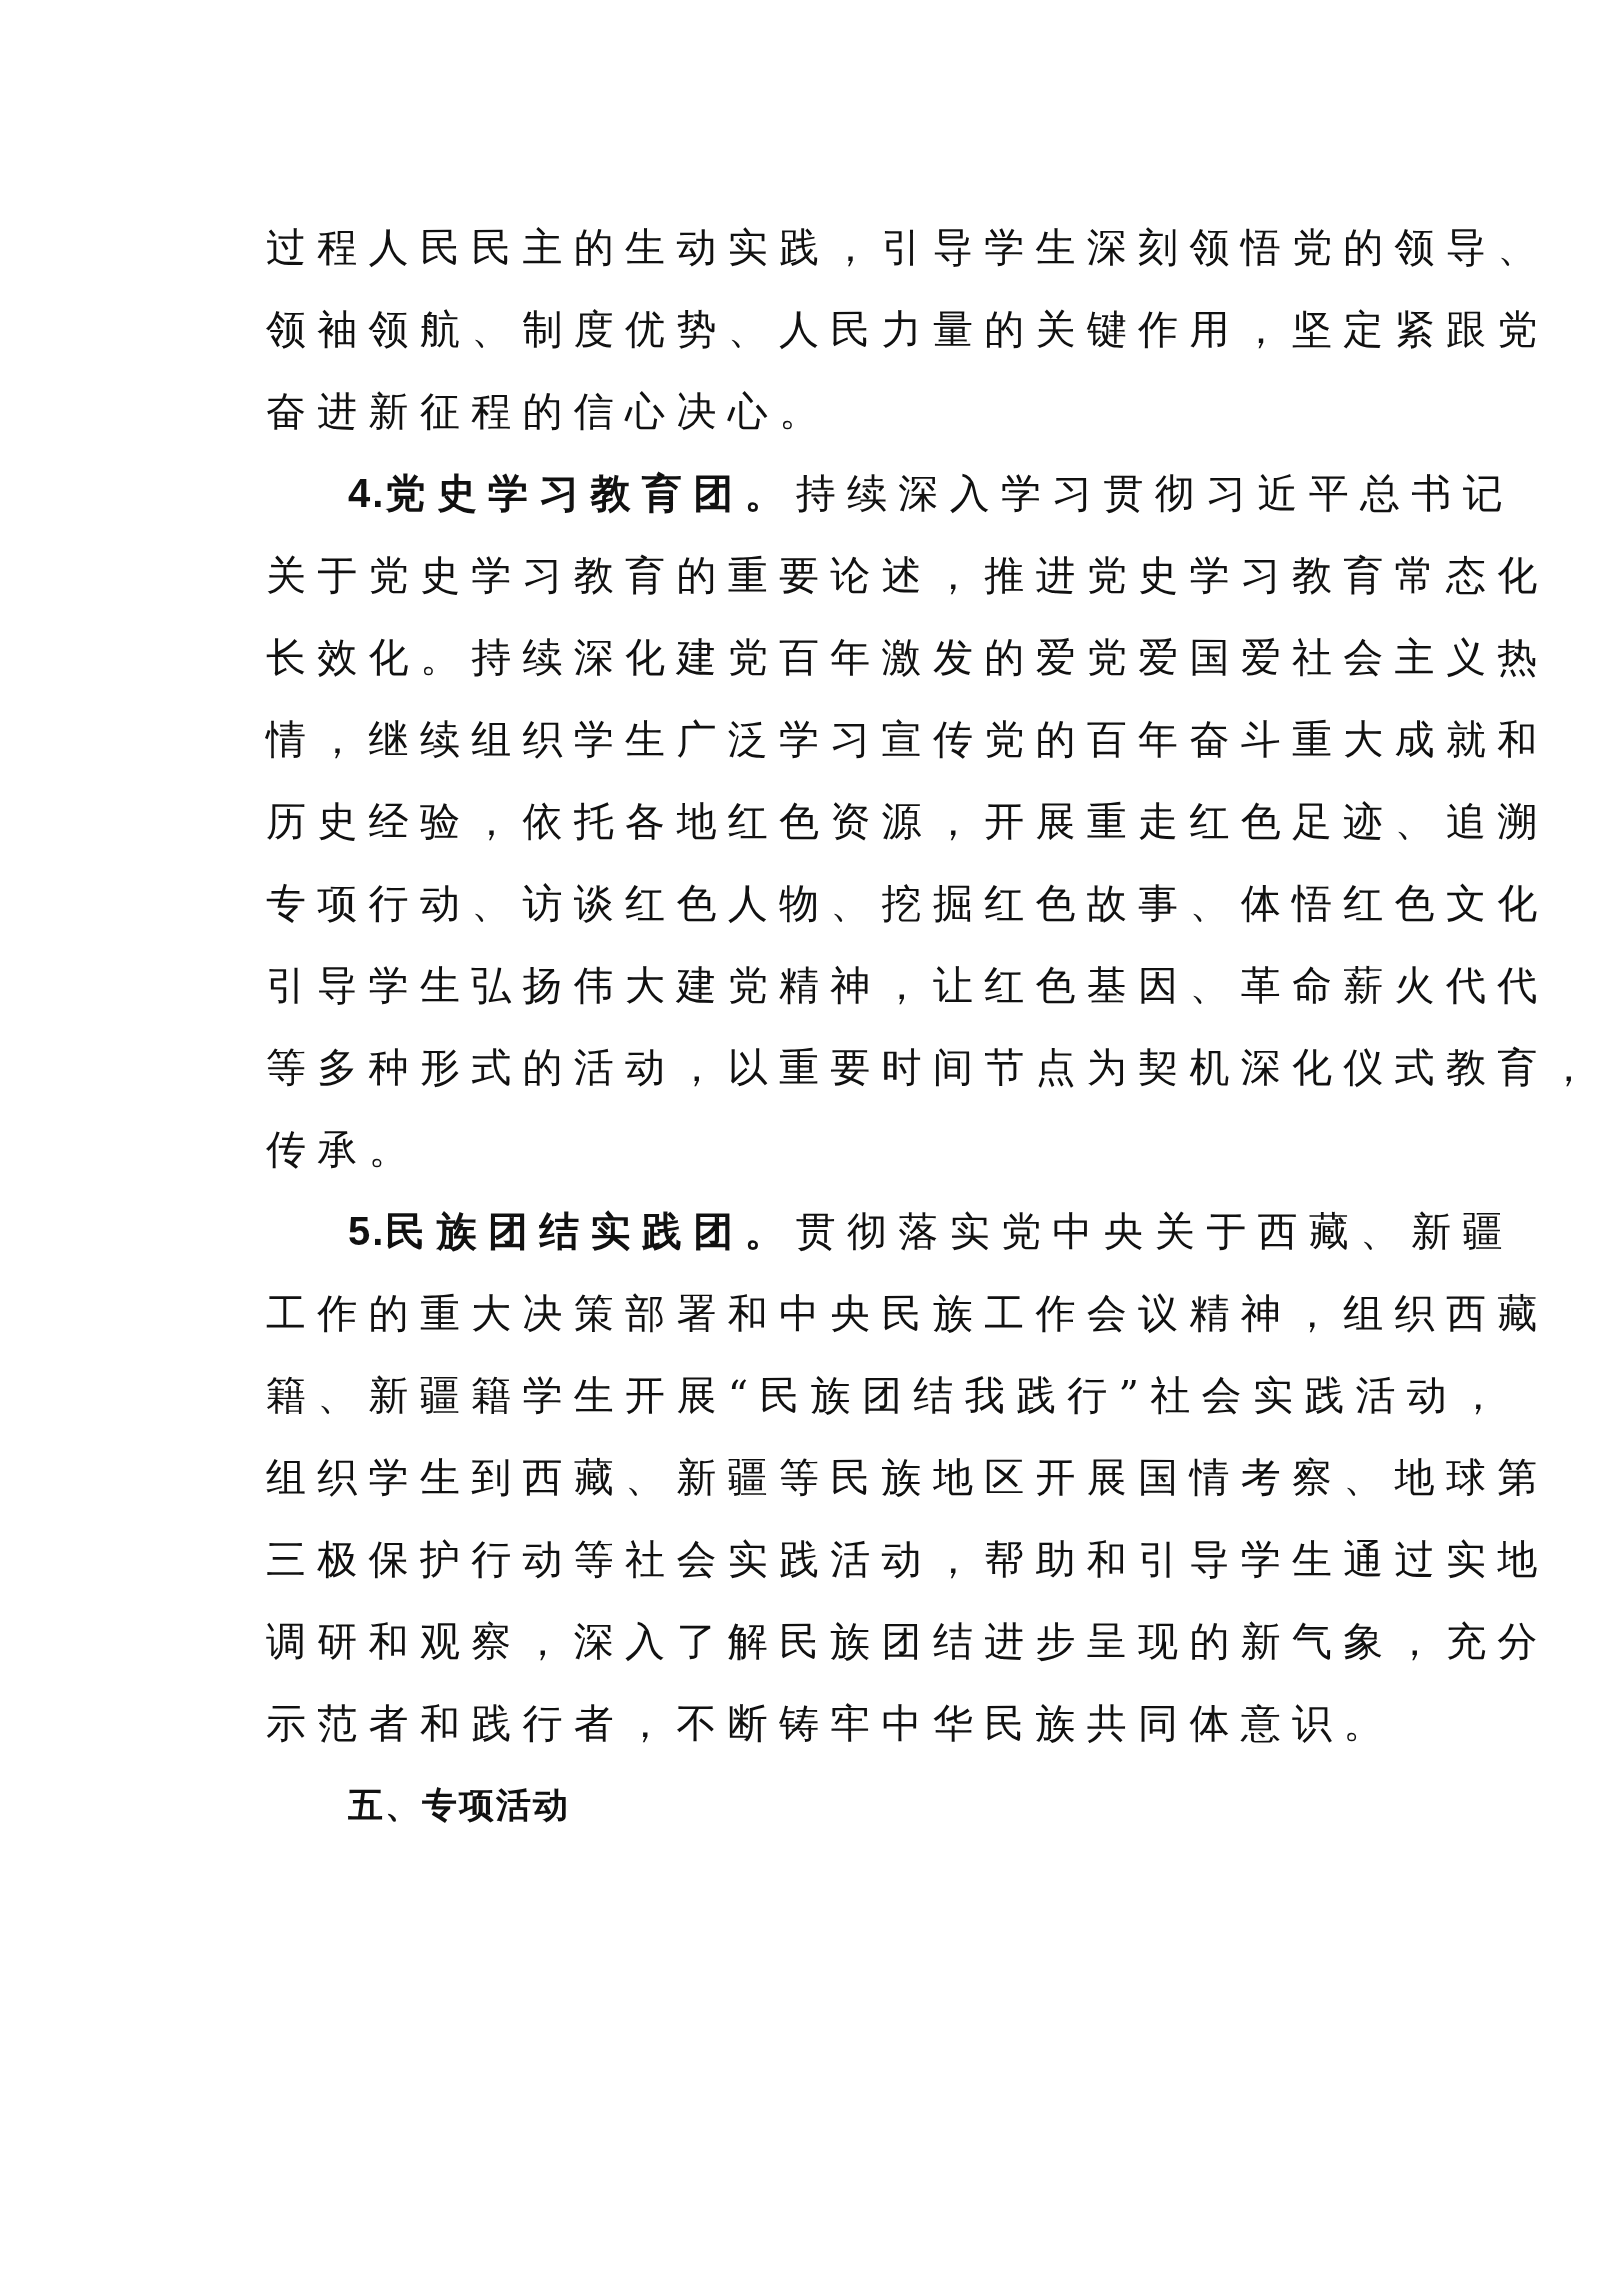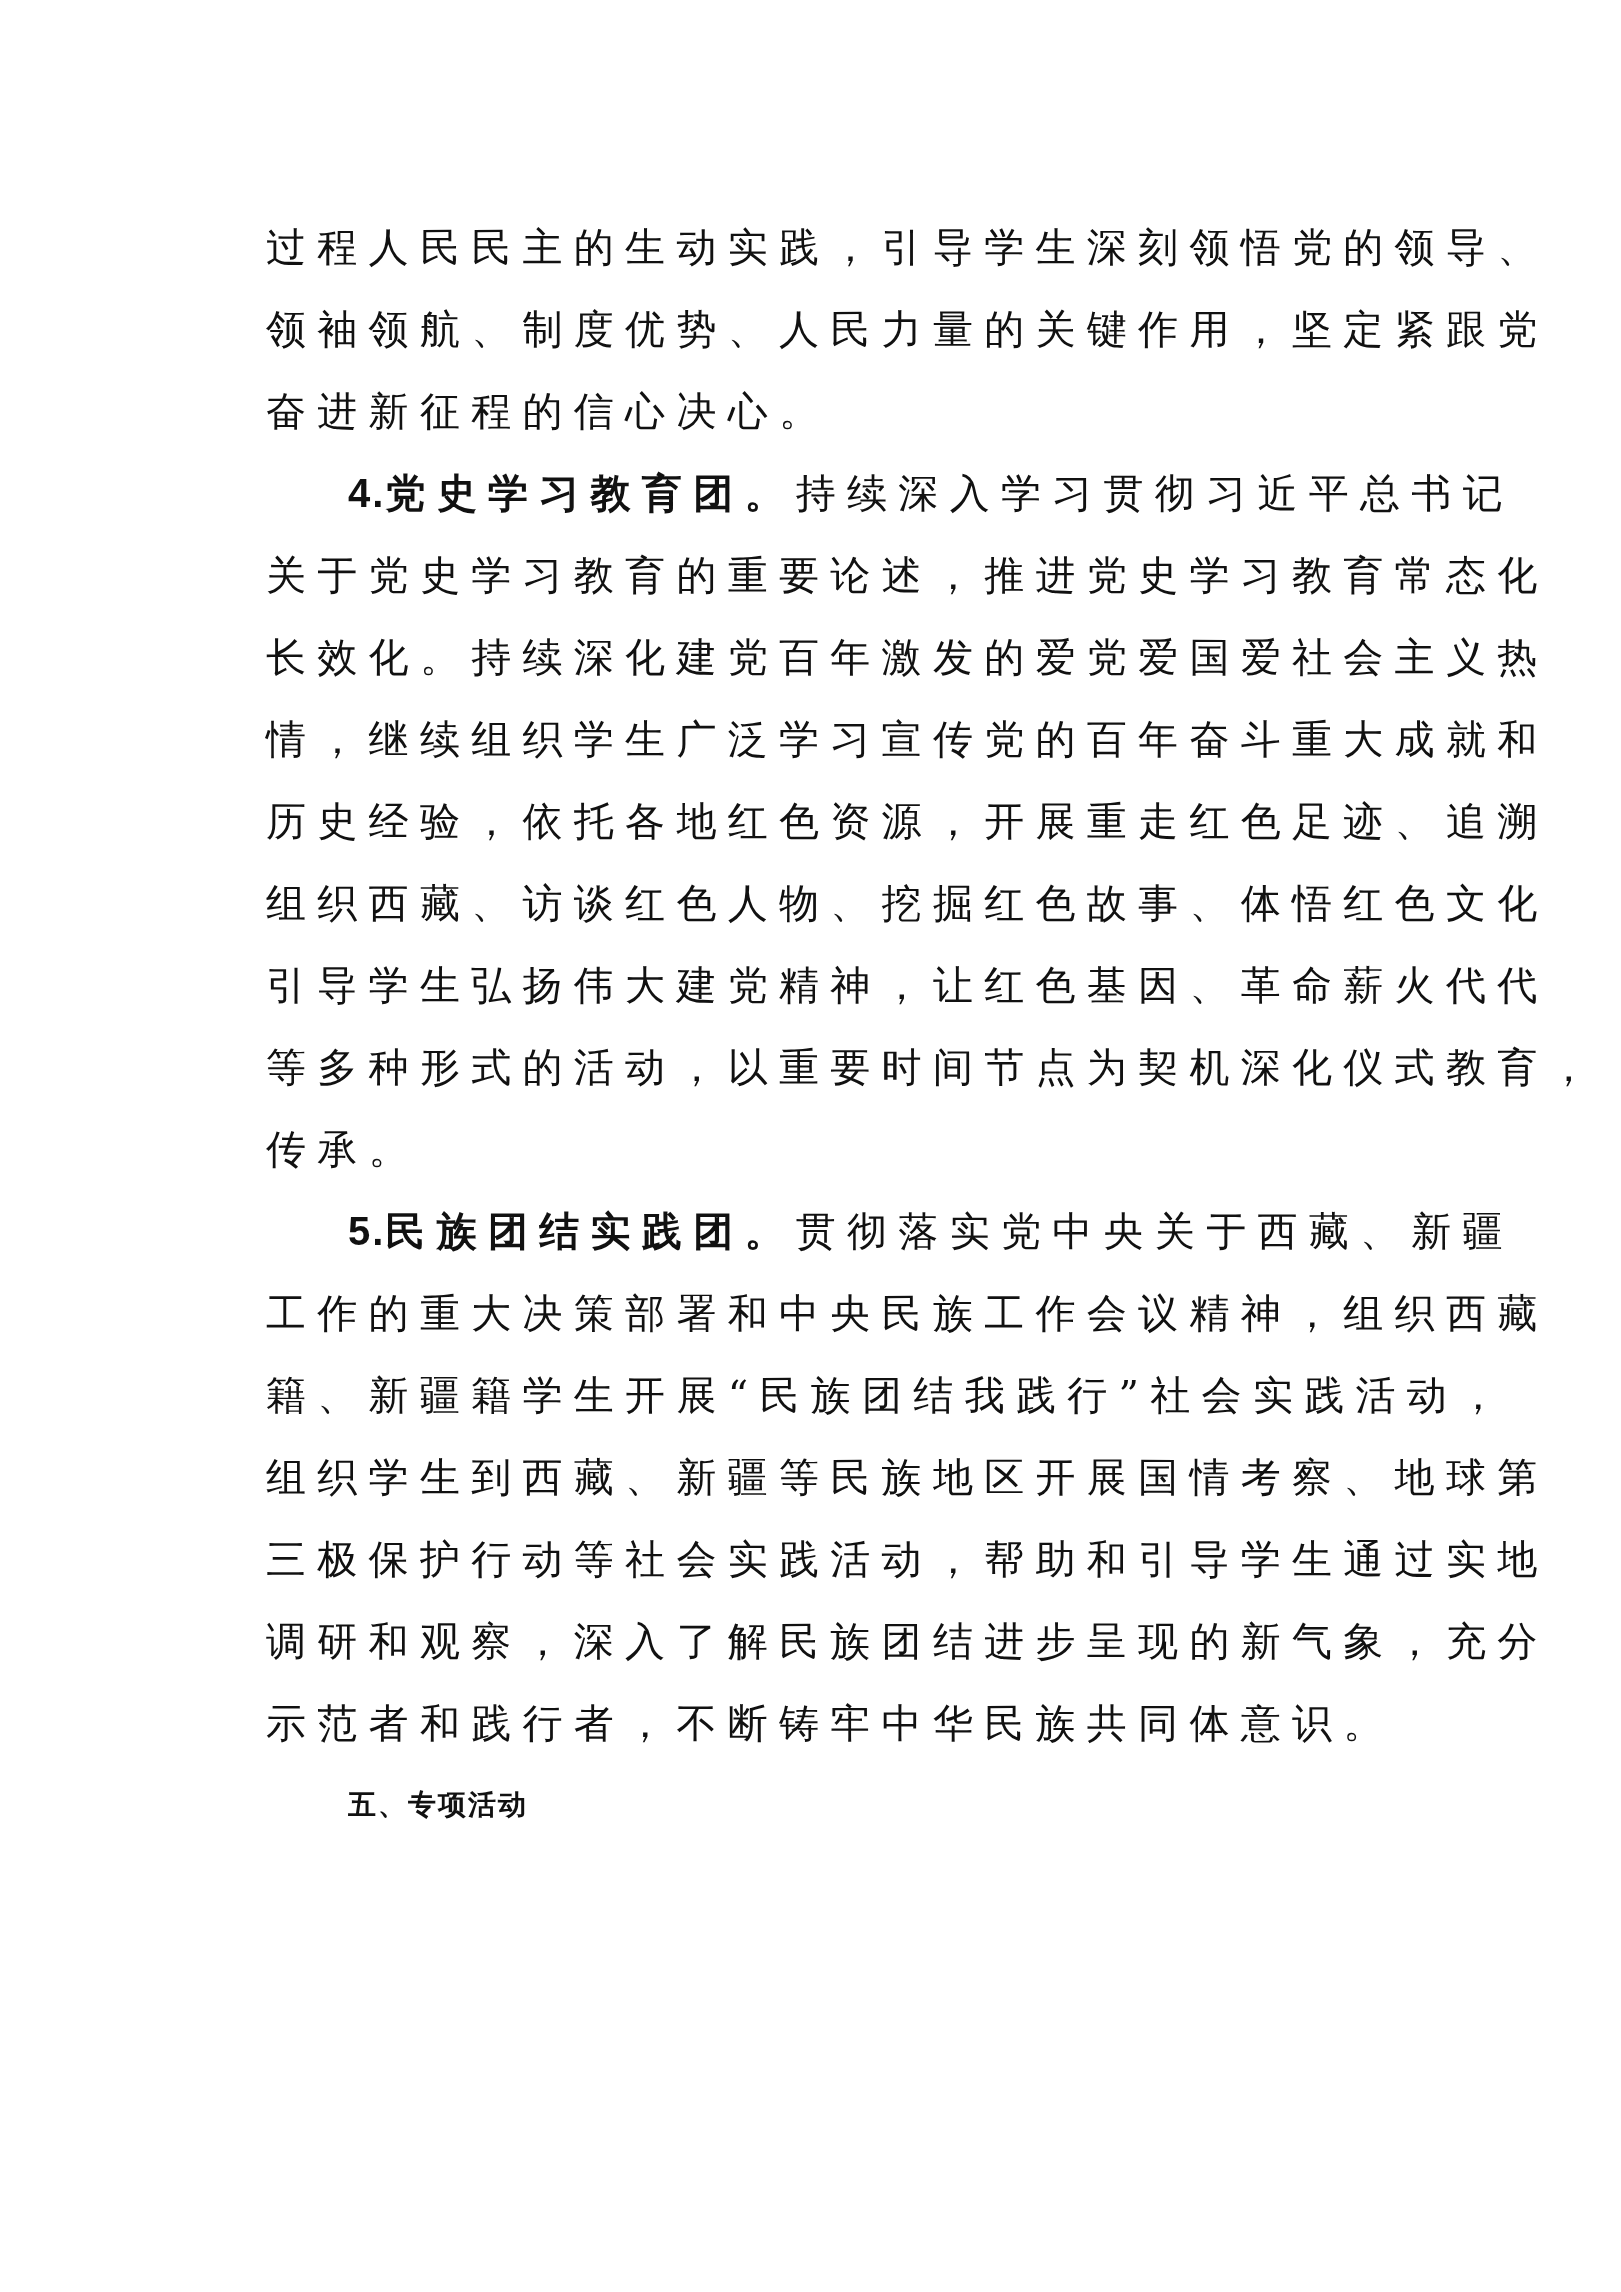--- a/index.html
+++ b/index.html
@@ -38,41 +38,41 @@
   }
   .lead-num {
     font-family: "Liberation Sans", "DejaVu Sans", sans-serif;
     font-weight: bold;
     letter-spacing: 2px;
   }
   .heading {
     font-family: "DejaVu Sans", "Liberation Sans", sans-serif;
     font-weight: bold;
     letter-spacing: 2px;
-    font-size: 28px;
+    font-size: 35px;
   }
 </style>
 </head>
 <body>
 
 <div class="page">
 
   <div>
     <span class="line">过程人民民主的生动实践，引导学生深刻领悟党的领导、</span>
     <span class="line">领袖领航、制度优势、人民力量的关键作用，坚定紧跟党</span>
     <span class="line">奋进新征程的信心决心。</span>
   </div>
 
   <div>
     <span class="line indent"><span class="lead-num">4.</span><span class="lead">党史学习教育团。</span><span>持续深入学习贯彻习近平总书记</span></span>
     <span class="line">关于党史学习教育的重要论述，推进党史学习教育常态化</span>
     <span class="line">长效化。持续深化建党百年激发的爱党爱国爱社会主义热</span>
     <span class="line">情，继续组织学生广泛学习宣传党的百年奋斗重大成就和</span>
     <span class="line">历史经验，依托各地红色资源，开展重走红色足迹、追溯</span>
-    <span class="line">组织西藏、访谈红色人物、挖掘红色故事、体悟红色文化</span>
+    <span class="line">专项行动、访谈红色人物、挖掘红色故事、体悟红色文化</span>
     <span class="line">引导学生弘扬伟大建党精神，让红色基因、革命薪火代代</span>
     <span class="line">等多种形式的活动，以重要时间节点为契机深化仪式教育，</span>
     <span class="line">传承。</span>
   </div>
 
   <div>
     <span class="line indent"><span class="lead-num">5.</span><span class="lead">民族团结实践团。</span><span>贯彻落实党中央关于西藏、新疆</span></span>
     <span class="line">工作的重大决策部署和中央民族工作会议精神，组织西藏</span>
     <span class="line">籍、新疆籍学生开展“民族团结我践行”社会实践活动，</span>
     <span class="line">组织学生到西藏、新疆等民族地区开展国情考察、地球第</span>

